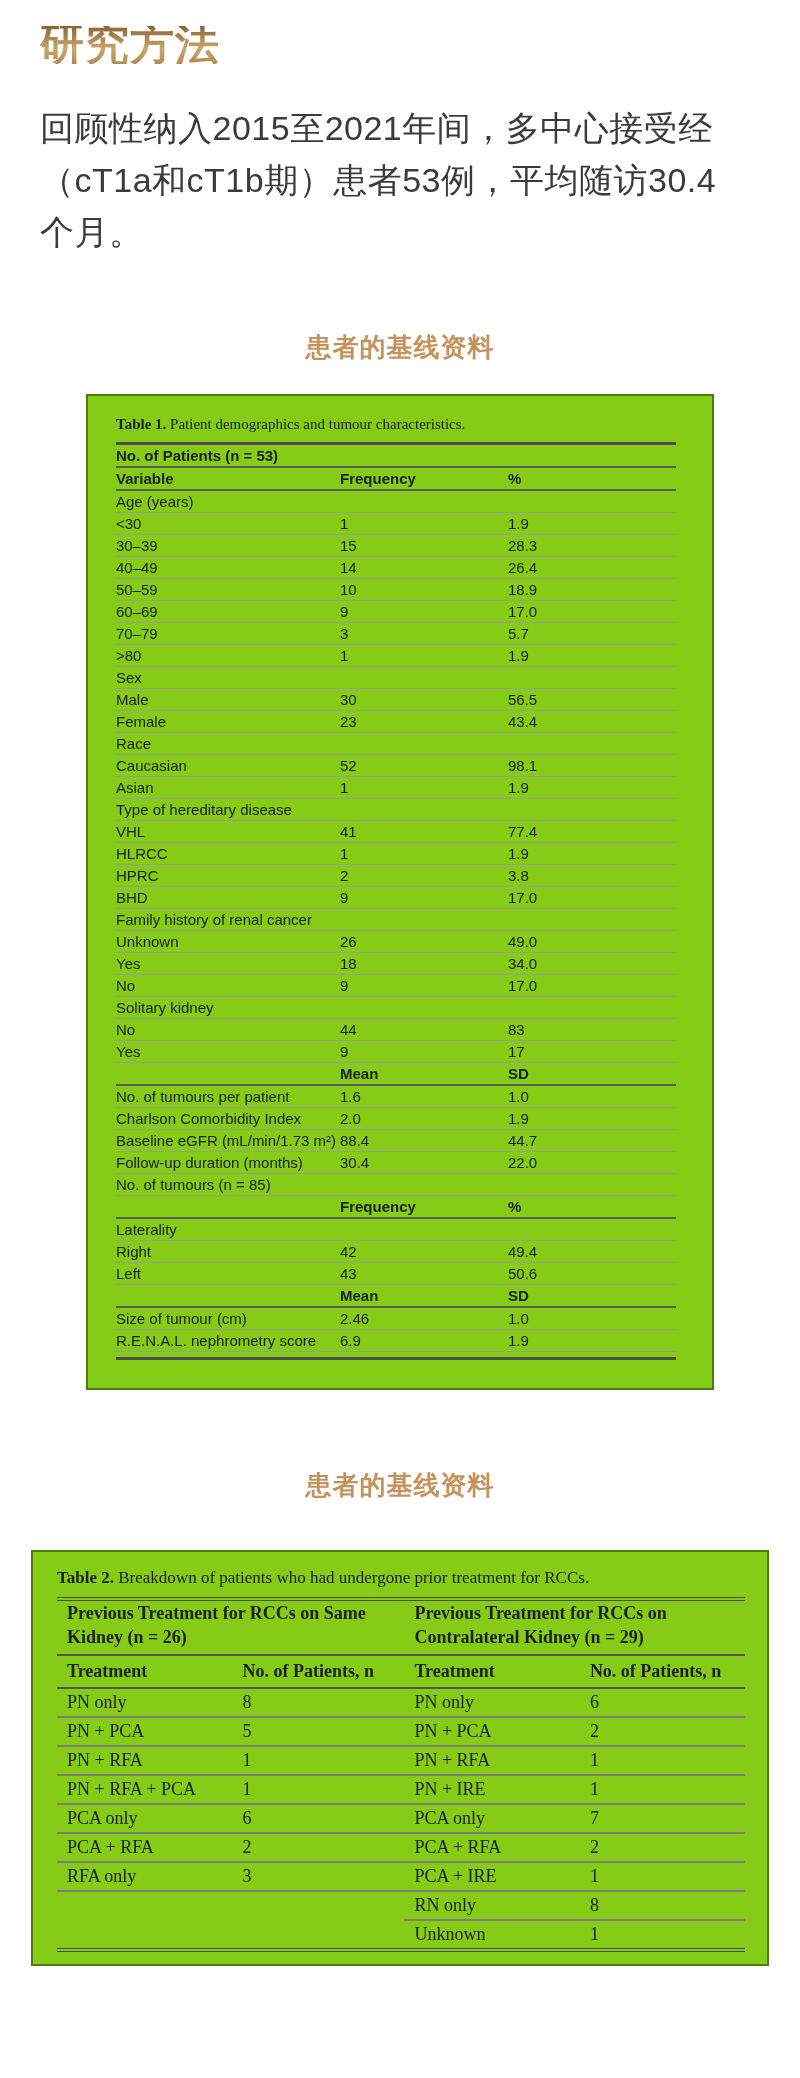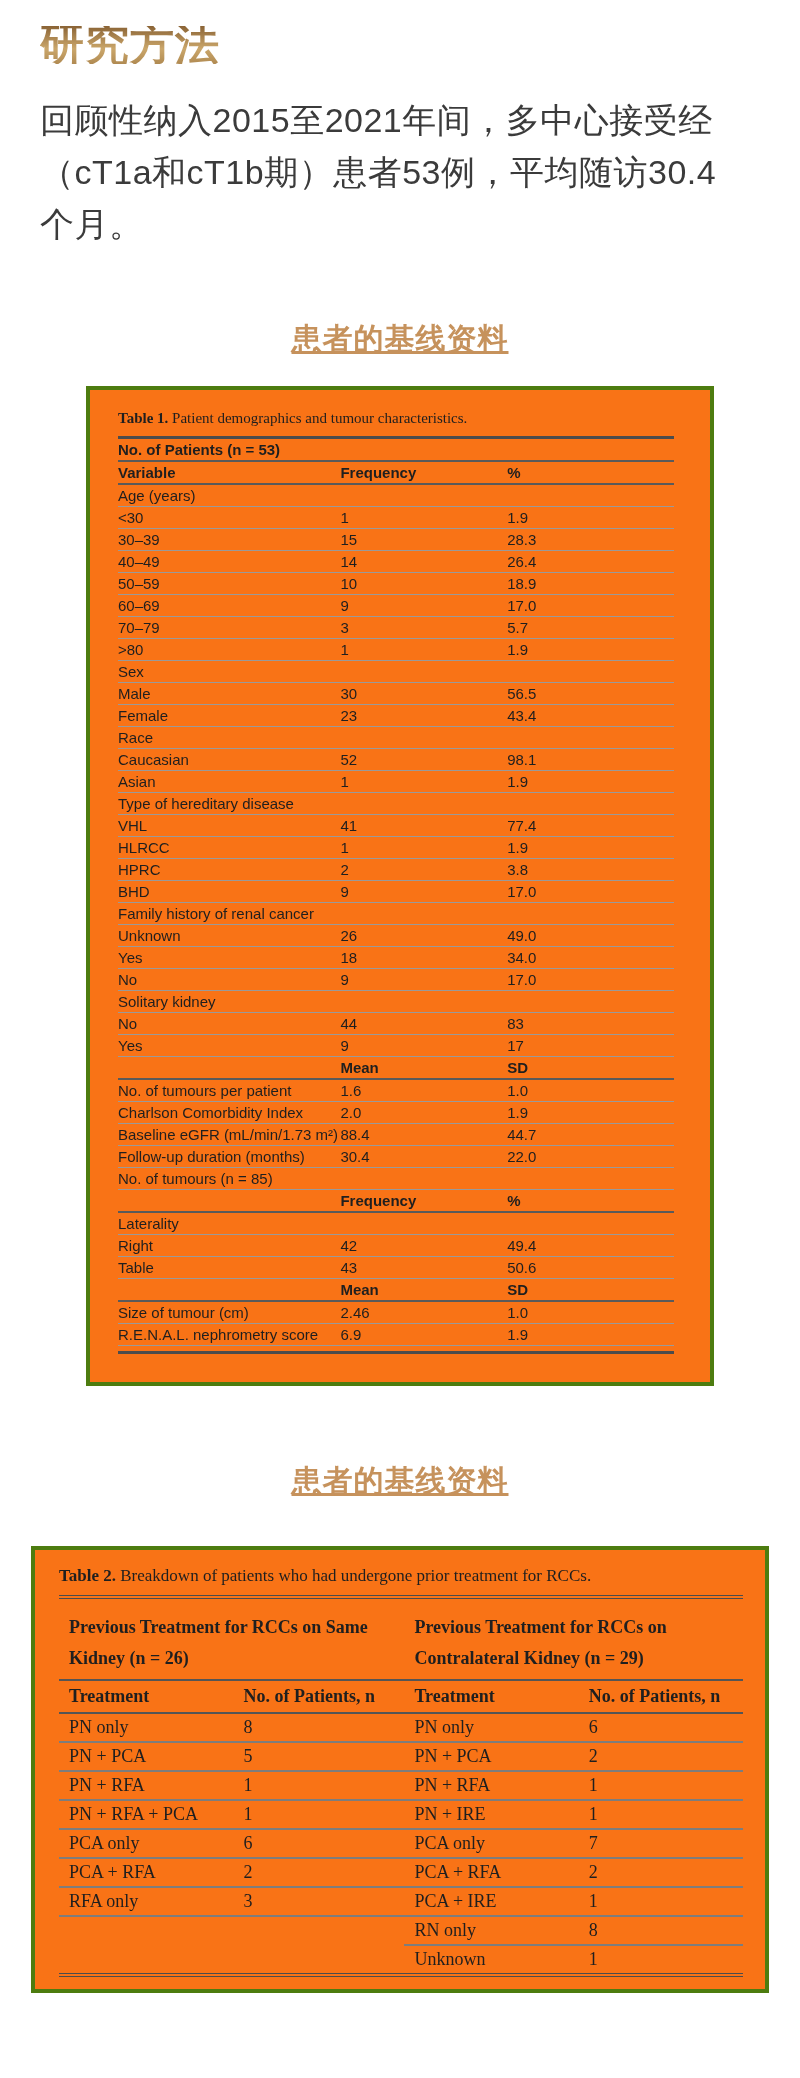--- a/index.html
+++ b/index.html
@@ -16,34 +16,34 @@
     color:#a8824d;letter-spacing:1px;
   }
   @supports (-webkit-background-clip:text){
     .method-heading{
       display:inline-block;
       background:linear-gradient(180deg,#8a6335 0%,#cba76b 60%,#b08a52 100%);
       -webkit-background-clip:text;background-clip:text;color:transparent;
       margin-left:40px;margin-top:26px;
     }
   }
-  .method-paragraph{margin:30px 40px 0 40px;}
+  .method-paragraph{margin:38px 40px 0 40px;}
   .para-line{
     font-size:34px;line-height:52px;color:#3b3b3b;
     letter-spacing:0.5px;white-space:nowrap;
   }
   
   .section-heading{
-    text-align:center;font-size:30px;font-weight:700;
-    color:#c6925c;letter-spacing:1px;line-height:34px;margin:16px;text-decoration:underline;
+    text-align:center;font-size:26px;font-weight:700;
+    color:#c6925c;letter-spacing:1px;line-height:34px;margin:16px;
   }
   .sh1{margin-top:72px;}
   .sh2{margin-top:78px;}
   
-  .figure-box{background:#f97316;border:4px solid #4d7c0f;box-sizing:border-box;}
+  .figure-box{background:#84cc16;border:2px solid #4d7c0f;box-sizing:border-box;}
   .t1box{width:628px;margin:30px 0 0 86px;padding:18px 36px 28px 28px;}
   .t2box{width:738px;margin:48px 0 0 31px;padding:14px 22px 12px 24px;}
   .caption{
     font-family:"Liberation Serif",serif;color:#1f1f1f;margin:0 0 8px 0;
   }
   .t1box .caption{font-size:15px;line-height:20px;}
   .t2box .caption{font-size:17px;line-height:24px;margin-bottom:7px;}
   .caption b{font-weight:700;}
   
   table{border-collapse:collapse;width:100%;table-layout:fixed;}
@@ -57,22 +57,22 @@
     overflow:hidden;white-space:nowrap;
   }
   .t1 tr.r-title td,.t1 tr.r-hdr td{font-weight:700;border-bottom:2px solid #5a5a5a;}
   .t1-bottom-rule{border-top:3px solid #4c4c4c;margin-top:5px;}
   
   .t2{
     font-family:"Liberation Serif",serif;font-size:18px;color:#1f1f1f;
     border-top:4px double #4c4c4c;border-bottom:4px double #4c4c4c;
   }
   .t2 th{
-    text-align:left;font-weight:700;padding:13px 4px 5px 10px;
-    line-height:31px;border-bottom:2.5px solid #555;vertical-align:top;
+    text-align:left;font-weight:700;padding:0 4px 5px 10px;
+    line-height:24px;border-bottom:2.5px solid #555;vertical-align:top;
   }
   .t2 tr.r-cols th{line-height:19px;padding:6px 4px 6px 10px;}
   .t2 td{
     padding:4px 4px 4px 10px;line-height:19px;
     border-bottom:2px solid #7d7d7d;white-space:nowrap;overflow:hidden;
   }
   .t2 td:empty{border-bottom:none;}
   .t2 tbody tr:last-child td{border-bottom:none;}
 </style>
 </head>
@@ -260,21 +260,21 @@
           </tr>
           <tr class="r-sec">
             <td colspan="3">Laterality</td>
           </tr>
           <tr class="r-data">
             <td>Right</td>
             <td>42</td>
             <td>49.4</td>
           </tr>
           <tr class="r-data">
-            <td>Table</td>
+            <td>Left</td>
             <td>43</td>
             <td>50.6</td>
           </tr>
           <tr class="r-hdr">
             <td></td>
             <td>Mean</td>
             <td>SD</td>
           </tr>
           <tr class="r-data">
             <td>Size of tumour (cm)</td>

